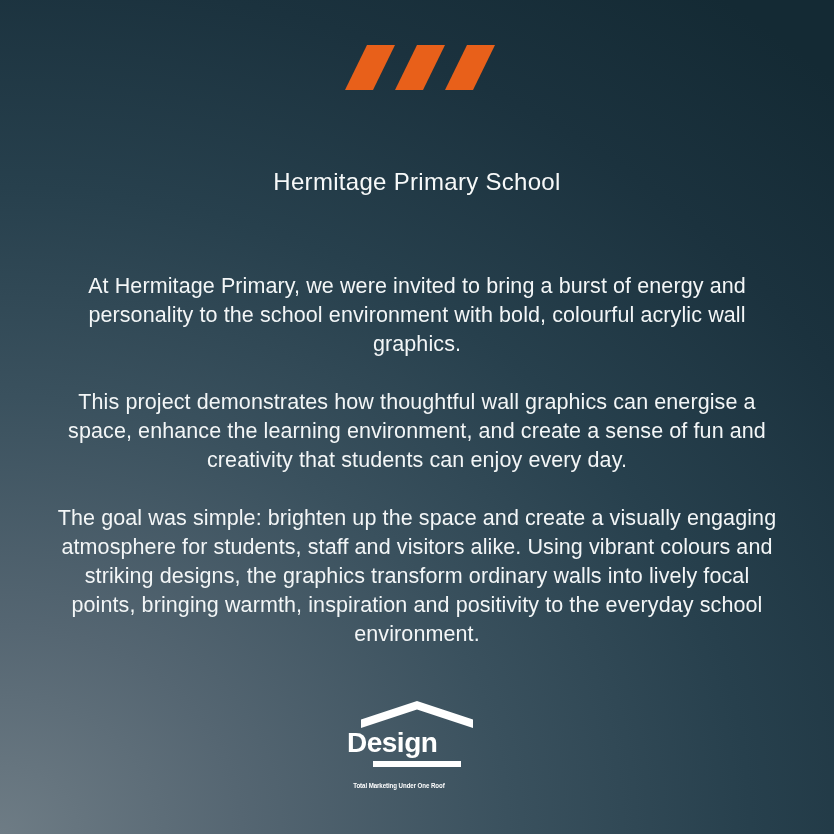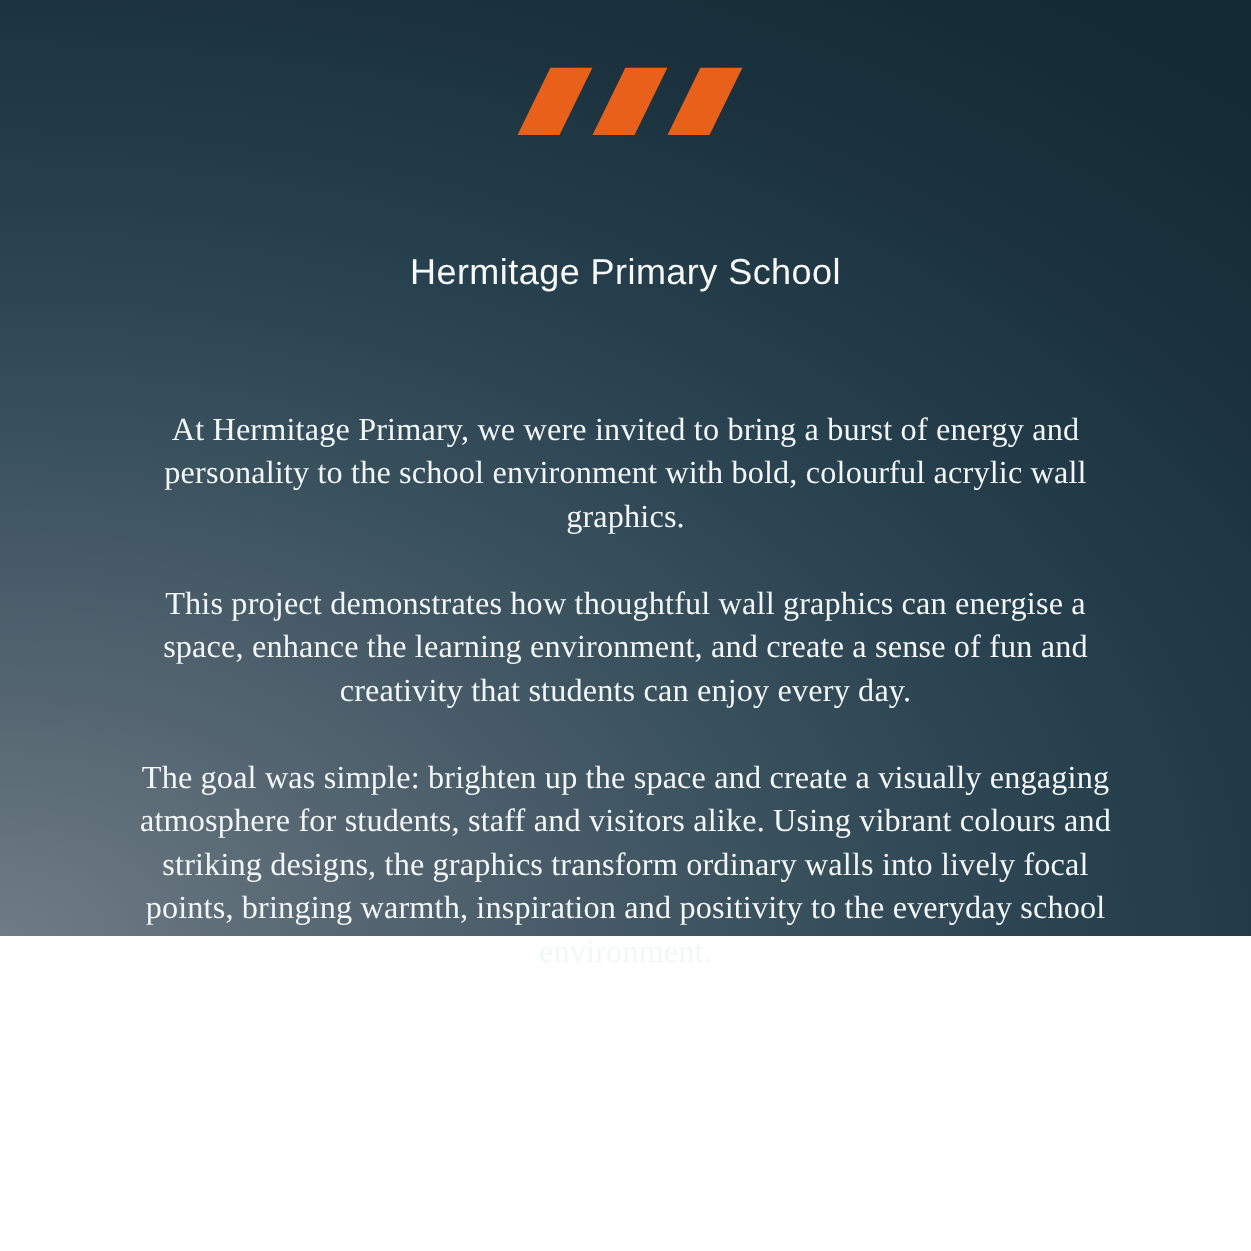--- a/index.html
+++ b/index.html
@@ -3,21 +3,21 @@
 <meta charset="utf-8">
 <style>
   * { margin: 0; padding: 0; box-sizing: border-box; }
   html, body { width: 834px; height: 834px; overflow: hidden; }
   body {
     font-family: "Liberation Sans", "DejaVu Sans", sans-serif;
   }
   .slide {
     position: relative;
     width: 834px;
-    height: 624px;
+    height: 834px;
     background:
       radial-gradient(ellipse 145% 125% at 0% 100%,
         #6e7c85 0%,
         #556672 20%,
         #3a515e 42%,
         #27404d 62%,
         #1b323e 82%,
         #142a34 100%);
   }
   .stripes-wrap {
@@ -46,21 +46,20 @@
     top: 272px;
     left: 50%;
     transform: translateX(-50%);
     width: 772px;
     text-align: center;
     color: #f3f6f7;
     font-size: 21.5px;
     line-height: 29px;
     font-weight: 500;
     letter-spacing: 0.1px;
-    font-family: Liberation Serif, serif;
   }
   .content p {
     margin: 0 0 29px 0;
     white-space: pre-line;
   }
   .content p:last-child { margin-bottom: 0; }
   .footer-logo {
     position: absolute;
     top: 701px;
     left: 50%;
@@ -121,18 +120,17 @@
 striking designs, the graphics transform ordinary walls into lively focal
 points, bringing warmth, inspiration and positivity to the everyday school
 environment.</p>
   </div>
 
   <div class="footer-logo">
     <svg class="roof" viewBox="0 0 112 27" xmlns="http://www.w3.org/2000/svg">
       <polygon fill="#ffffff" points="0,18.5 56,0 112,18.5 112,27 56,8.5 0,27"></polygon>
     </svg>
     <div class="logo-word">Design</div>
-    <div class="logo-word">Office!</div>
     <div class="logo-bar"></div>
     <div><span class="logo-tagline">Total Marketing Under One Roof</span></div>
   </div>
 
 </div>
 
 </body></html>

